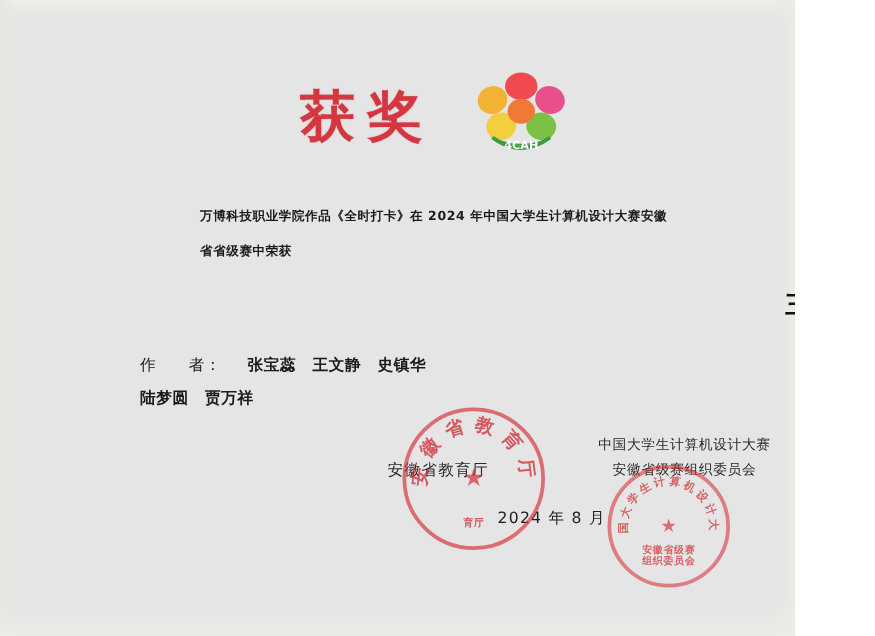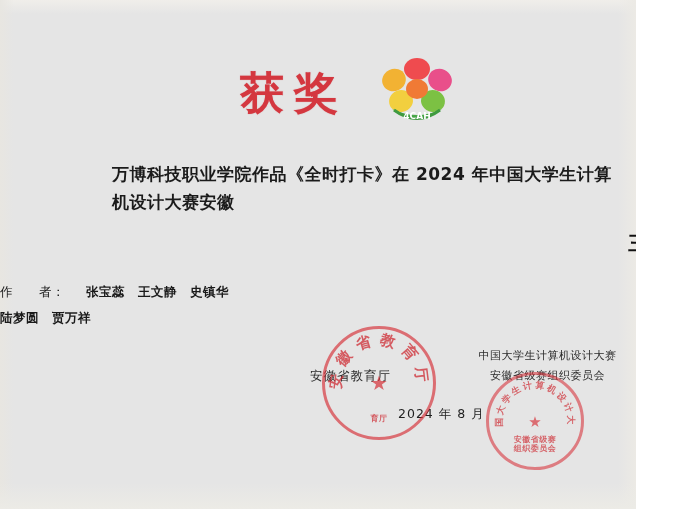--- a/index.html
+++ b/index.html
@@ -78,39 +78,41 @@
 
   
   .body-block {
     position: absolute;
     left: 0;
     top: 160px;
     width: 700px;
   }
   .para {
     font-family: "DejaVu Sans", sans-serif;
-    font-size: 17px;
+    font-size: 10px;
     font-weight: bold;
     color: #1b1b1b;
     line-height: 28px;
     padding: 0 76px 0 112px;
     letter-spacing: 0.5px;
+    margin-left: 48px;
   }
   .award {
     margin-top: 14px;
     text-align: right;
     font-family: "DejaVu Serif", serif;
     font-size: 20px;
     font-weight: bold;
     letter-spacing: 4px;
     color: #111;
   }
 
   .fields {
     margin-top: 22px;
+    padding-left: 112px;
     font-family: "DejaVu Sans", sans-serif;
     font-size: 12.5px;
     color: #1a1a1a;
     line-height: 26px;
   }
   .field-row {
     display: flex;
     align-items: baseline;
     white-space: nowrap;
   }
@@ -252,20 +254,21 @@
         <path d="M18 56 Q43 76 68 56 Q43 68 18 56 Z" fill="#4aa94a"></path>
         <path d="M20 57 Q43 74 66 57" stroke="#3f9a3f" stroke-width="3" fill="none"></path>
         <text x="43" y="66" text-anchor="middle" font-family="DejaVu Sans, sans-serif" font-size="9" font-weight="bold" fill="#ffffff">4CAH</text>
       </svg>
     </div>
 
   </div>
 
   <div class="body-block">
     <div class="para">万博科技职业学院作品《全时打卡》在 2024 年中国大学生计算机设计大赛安徽</div>
+    <div class="para">省省级赛中荣获</div>
 
     <div class="award">三等奖</div>
 
     <div class="fields">
       <div class="field-row">
         <div class="field-label">作　　者：</div>
         <div class="field-value authors">张宝蕊　王文静　史镇华</div>
       </div>
       <div class="field-row">
         <div class="field-value">陆梦圆　贾万祥</div>

